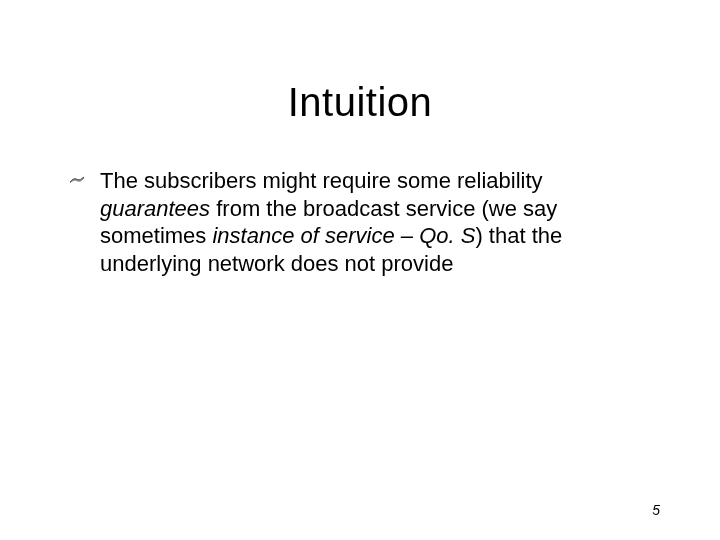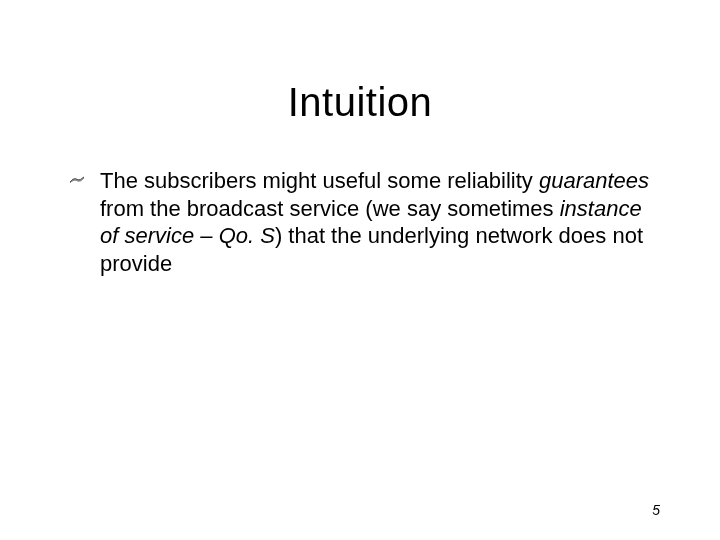--- a/index.html
+++ b/index.html
@@ -74,18 +74,18 @@
           </svg>
       </span>
     </li>
     <li>
       <span class="bullet-mark">
         <svg viewBox="0 0 14 12">
             <path d="M0 6 Q4 1 8 4 Q10 5 14 1" stroke="#555" stroke-width="1" fill="none"></path>
             <path d="M0 7 Q4 2 8 5 Q10 6 14 2" stroke="#888" stroke-width="1" fill="none"></path>
           </svg>
       </span>
-      <span><span>The subscribers might useful some </span><span class="bold">reliability</span><span>  </span><span class="ital">guarantees</span><span> from the broadcast service (we say sometimes </span><span class="ital">instance of service</span><span> – </span><span class="ital">Qo. S</span><span>) that the underlying network does not provide</span></span>
+      <span><span>The subscribers might require some </span><span class="bold">reliability</span><span>  </span><span class="ital">guarantees</span><span> from the broadcast service (we say sometimes </span><span class="ital">instance of service</span><span> – </span><span class="ital">Qo. S</span><span>) that the underlying network does not provide</span></span>
     </li>
   </ul>
 
   <div class="page-num">5</div>
 </div>
 
 </body></html>

